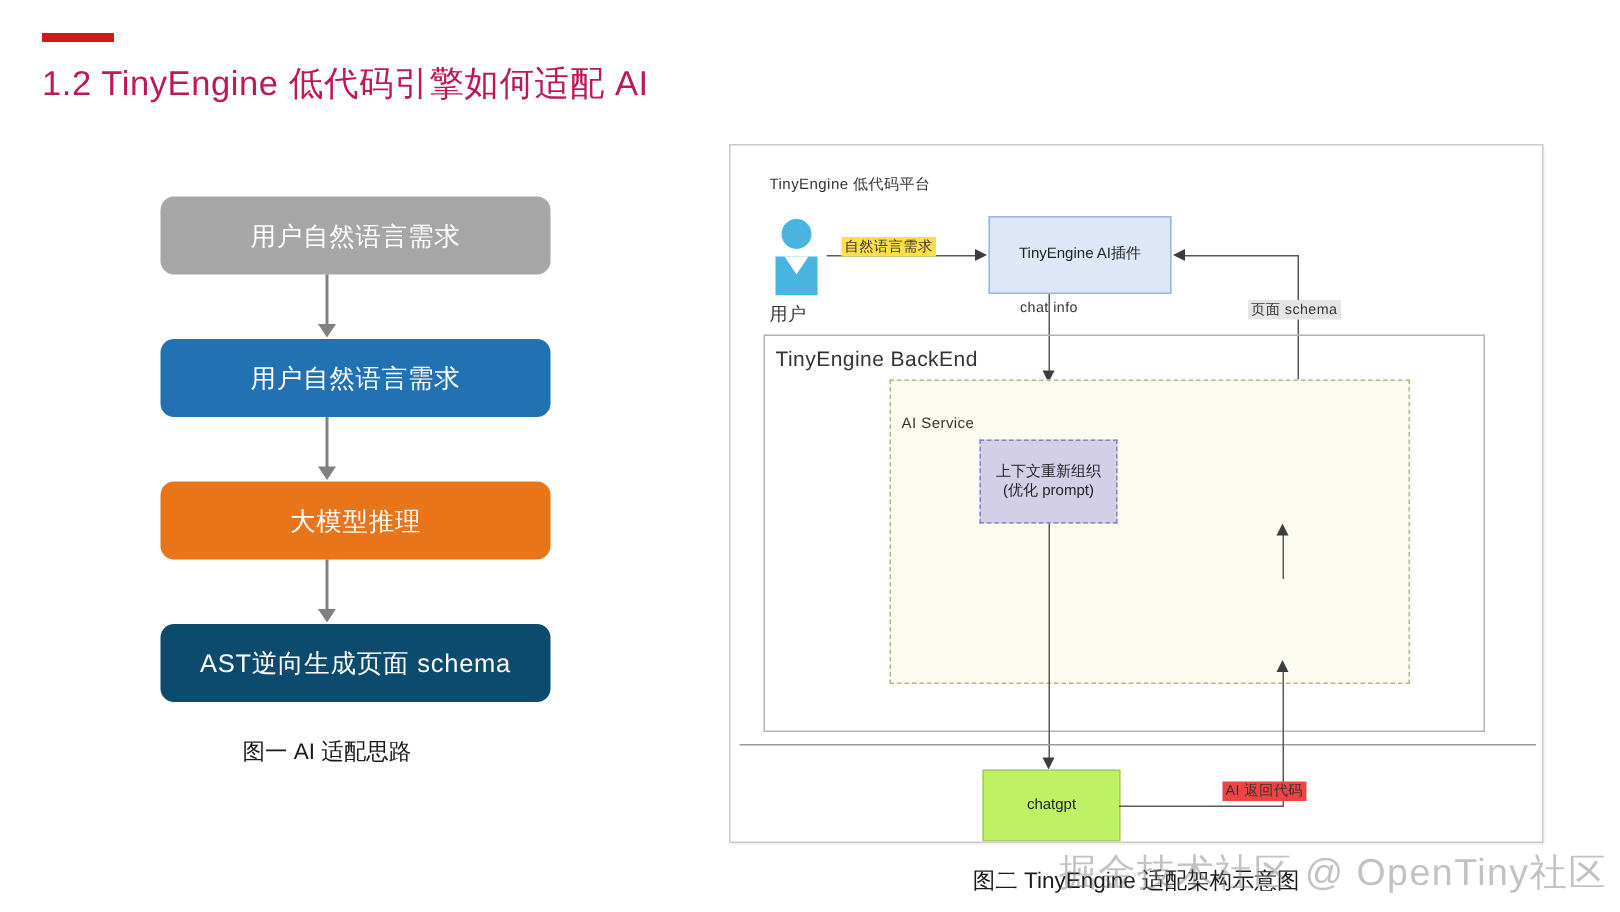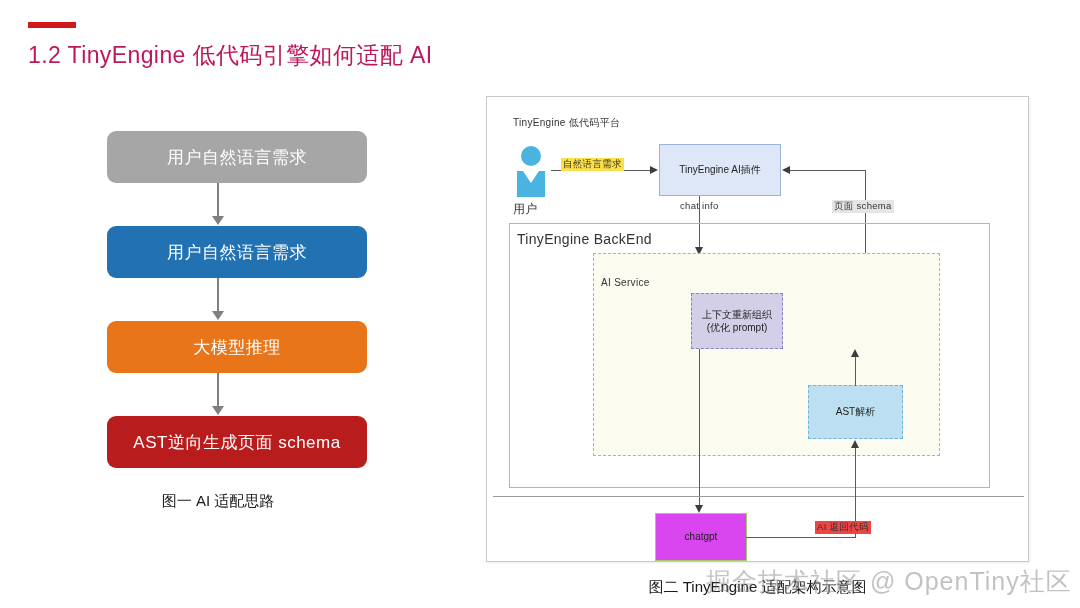--- a/index.html
+++ b/index.html
@@ -52,21 +52,21 @@
     justify-content: center;
     color: #ffffff;
     font-size: 17px;
     letter-spacing: .5px;
     box-sizing: border-box;
     margin-left: 19px;
   }
   .flow-box.gray   { background: #a6a6a6; }
   .flow-box.blue   { background: #2272b3; }
   .flow-box.orange { background: #e8751a; }
-  .flow-box.green  { background: #b91c1c; }
+  .flow-box.green  { background: #0c4a6e; }
 
   .flow-arrow {
     width: 260px;
     height: 43px;
     position: relative;
   }
   .flow-arrow .stem {
     position: absolute;
     left: 129px;
     top: 0;
@@ -143,33 +143,32 @@
     color: #222;
   }
   #node-plugin {
     left: 172px; top: 47px; width: 122px; height: 52px;
     background: #dde7f7; border: 1px solid #9ab4dd;
   }
   #node-context {
     left: 166px; top: 196px; width: 92px; height: 56px;
     background: #d3cfe8; border: 1px dashed #8a82bd;
     padding: 0 4px;
-    margin-left: 38px;
   }
   #node-dsl {
     left: 321px; top: 196px; width: 95px; height: 55px;
     background: #f9ccd3; border: 1px dashed #e08490;
   }
   #node-ast {
     left: 321px; top: 288px; width: 95px; height: 54px;
     background: #bce0f2; border: 1px dashed #6fb3d8;
   }
   #node-chatgpt {
     left: 168px; top: 416px; width: 92px; height: 48px;
-    background: #d946ef; border: 1px solid #a6c96a;
+    background: #bef264; border: 1px solid #a6c96a;
   }
 
   
   #backend-box {
     position: absolute;
     left: 22px; top: 126px; width: 481px; height: 265px;
     border: 1px solid #b4b4b4;
     box-sizing: border-box;
     background: transparent;
   }
@@ -294,23 +293,20 @@
 
   <div id="backend-box"></div>
   <div class="lbl" id="backend-label">TinyEngine  BackEnd</div>
 
   <div id="aiservice-box"></div>
   <div class="lbl" id="aiservice-label">AI Service</div>
 
   <div class="node" id="node-context">
     <span>上下文重新组织(优化 prompt)</span>
   </div>
-  <div class="node" id="node-ast">
-    <span>AST解析</span>
-  </div>
 
   <div class="ln-v" style="left:368px; top:259px; height:30px;"></div>
   <div class="ah-up" style="left:363.5px; top:252px;"></div>
 
   <div class="ln-v" style="left:212px; top:252px; height:157px;"></div>
   <div class="ah-down" style="left:207.5px; top:408px;"></div>
 
   <div id="divider"></div>
 
   <div class="node" id="node-chatgpt">

